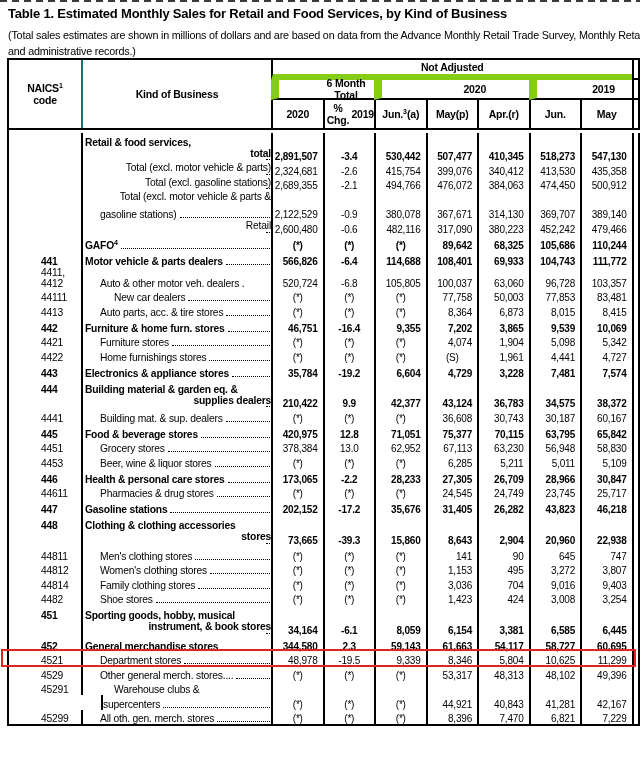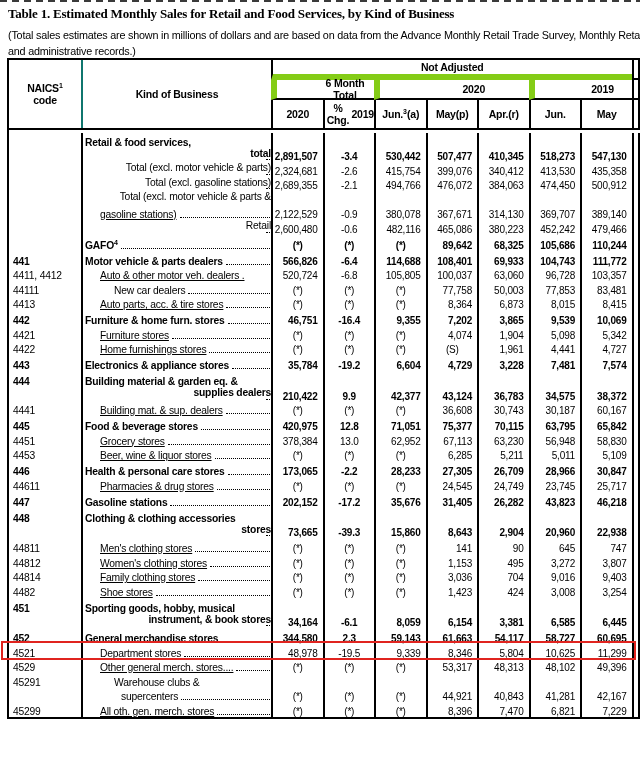--- a/index.html
+++ b/index.html
@@ -3,60 +3,60 @@
 <meta charset="utf-8">
 <style>
   html,body{margin:0;padding:0;}
   body{
     width:640px;height:765px;position:relative;background:#fff;color:#000;
     font-family:"Liberation Sans",sans-serif;overflow:hidden;
     letter-spacing:-0.2px;
   }
   .topline{position:absolute;top:0;left:0;width:640px;height:2px;
     background:repeating-linear-gradient(90deg,#3a3a3a 0 7px,#fff 7px 12px);}
-  .title{position:absolute;left:8px;top:6px;font-size:13px;font-weight:bold;white-space:nowrap;font-family:Liberation Serif, serif;}
+  .title{position:absolute;left:8px;top:6px;font-size:13px;font-weight:bold;white-space:nowrap;}
   .sub{position:absolute;left:8px;font-size:10.8px;white-space:nowrap;}
   .sub1{top:29px;width:632px;overflow:hidden;}
   .sub2{top:45px;}
 
   .tbl{position:absolute;left:7px;top:58px;width:633px;box-sizing:border-box;
        border-top:2px solid #000;border-left:2px solid #000;}
   .g{display:grid;grid-template-columns:72px 190px repeat(7,51.5px) 8.5px;}
 
   
   .hd{border-bottom:2px solid #000;grid-template-rows:20px 20px 28px;}
   .hd div{box-sizing:border-box;font-weight:bold;font-size:10.5px;line-height:12px;
           display:flex;align-items:center;justify-content:center;text-align:center;}
   .h-naics{grid-row:1/4;grid-column:1;flex-direction:column;}
   .h-kob{grid-row:1/4;grid-column:2;border-left:2px solid #0f766e;}
   .h-na{grid-row:1;grid-column:3/10;border-left:2px solid #000;border-bottom:6px solid #84cc16;}
   .h-g1{grid-row:2;grid-column:3/5;}
   .h-g2{grid-row:2;grid-column:5/8;}
   .h-g3{grid-row:2;grid-column:8/10;}
-  .h-g1,.h-g2,.h-g3{border-left:6px solid #84cc16;border-bottom:2px solid #000;padding-left:39px;}
+  .h-g1,.h-g2,.h-g3{border-left:8px solid #84cc16;border-bottom:2px solid #000;padding-left:39px;}
   .h-c{grid-row:3;border-left:2px solid #000;flex-direction:row;justify-content:center;}
   .h-s1{grid-row:1;grid-column:10;border-left:2px solid #000;border-right:2px solid #000;border-bottom:2px solid #000;}
   .h-s2{grid-row:2;grid-column:10;border-left:2px solid #000;border-right:2px solid #000;border-bottom:2px solid #000;}
   .h-s3{grid-row:3;grid-column:10;border-left:2px solid #000;border-right:2px solid #000;}
   .hl1{min-height:12px;}
 
   
   .bd{border-bottom:2px solid #000;padding-top:3px;box-sizing:border-box;}
   .row>div{box-sizing:border-box;min-height:14.5px;display:flex;align-items:flex-end;}
   .row.gap>div{padding-top:5px;}
-  .cn{padding-left:4px;font-size:10.3px;}
+  .cn{padding-left:4px;font-size:10.3px;margin-left:28px;}
   .ck{border-left:2px solid #000;font-size:10.3px;overflow:hidden;}
   .cv{border-left:2px solid #000;font-size:10px;justify-content:flex-end;padding-right:5px;}
   .cv.ctr{justify-content:center;padding-right:0;}
   .cs{border-left:2px solid #000;border-right:2px solid #000;}
   .b{font-weight:bold;}
   .lbl{white-space:nowrap;}
   .lead{flex:1 1 auto;min-width:4px;border-bottom:1.5px dotted #000;margin:0 1px 2px 3px;}
-  .in0{padding-left:2px;}.in1{padding-left:19px;flex-direction:column;}.in2{padding-left:17px;text-decoration:underline;}
-  .in3{padding-left:31px;}.in4{padding-left:38px;}
+  .in0{padding-left:2px;}.in1{padding-left:19px;flex-direction:column;}.in2{padding-left:17px;}
+  .in3{padding-left:31px;}.in4{margin-left:20px;}
   sup{font-size:7px;line-height:0;vertical-align:super;letter-spacing:0;}
   .row.hl{position:relative;}
   .hlbox{position:absolute;left:-8px;right:4px;top:-3px;bottom:-1px;
          border:2px solid #e0241f;pointer-events:none;min-height:0 !important;}
 </style>
 </head>
 <body>
 
 <div class="topline"></div>
 <div class="title">Table 1.  Estimated Monthly Sales for Retail and Food Services, by Kind of Business</div>
@@ -197,21 +197,21 @@
       </div>
       <div class="row g">
         <div class="cn"></div>
         <div class="ck in1">
           <span class="lbl">Retail</span>
           <span class="lead"></span>
         </div>
         <div class="cv">2,600,480</div>
         <div class="cv ctr">-0.6</div>
         <div class="cv">482,116</div>
-        <div class="cv">465,086</div>
+        <div class="cv">317,090</div>
         <div class="cv">380,223</div>
         <div class="cv">452,242</div>
         <div class="cv">479,466</div>
         <div class="cs"></div>
       </div>
       <div class="row g gap">
         <div class="cn b"></div>
         <div class="ck in0 b">
           <span class="lbl">GAFO<sup>4</sup></span>
           <span class="lead"></span>

